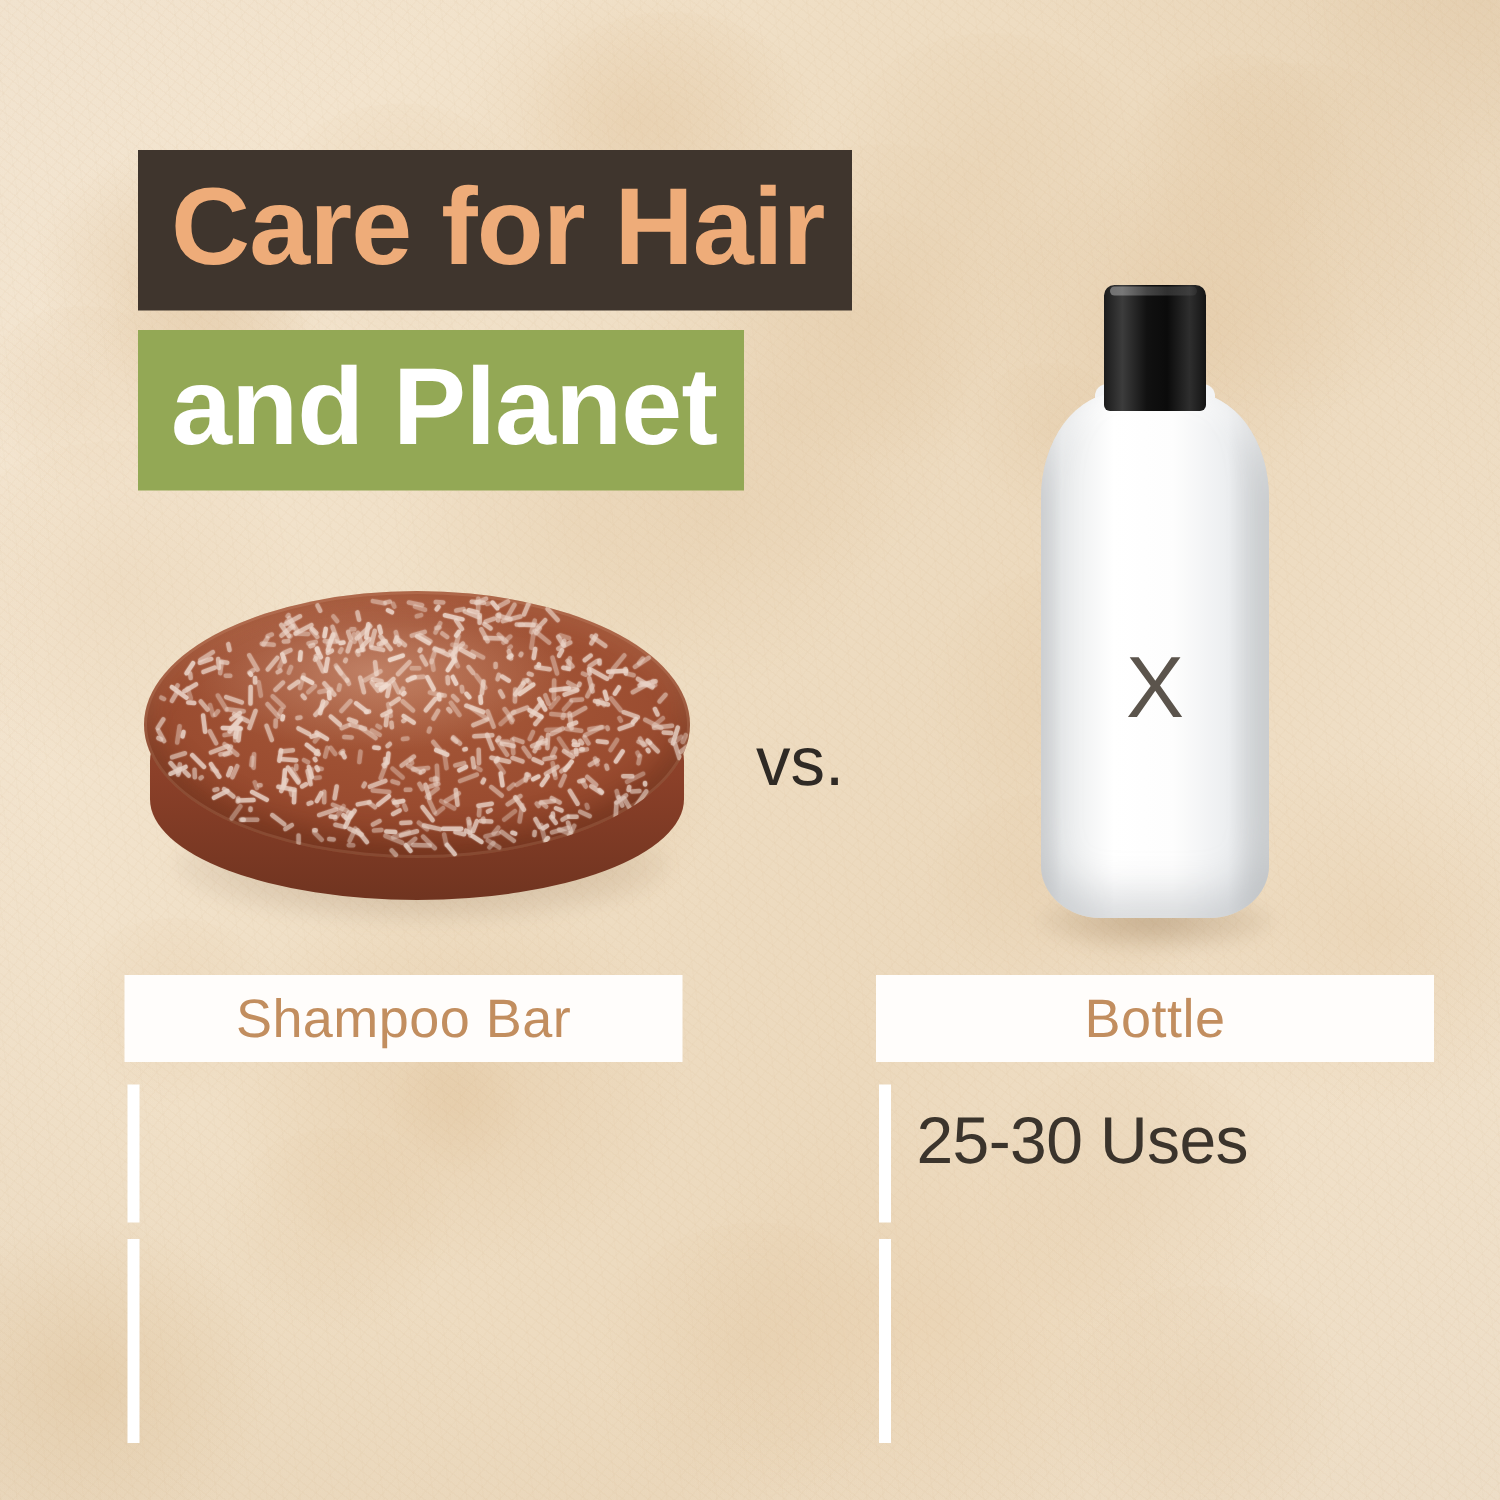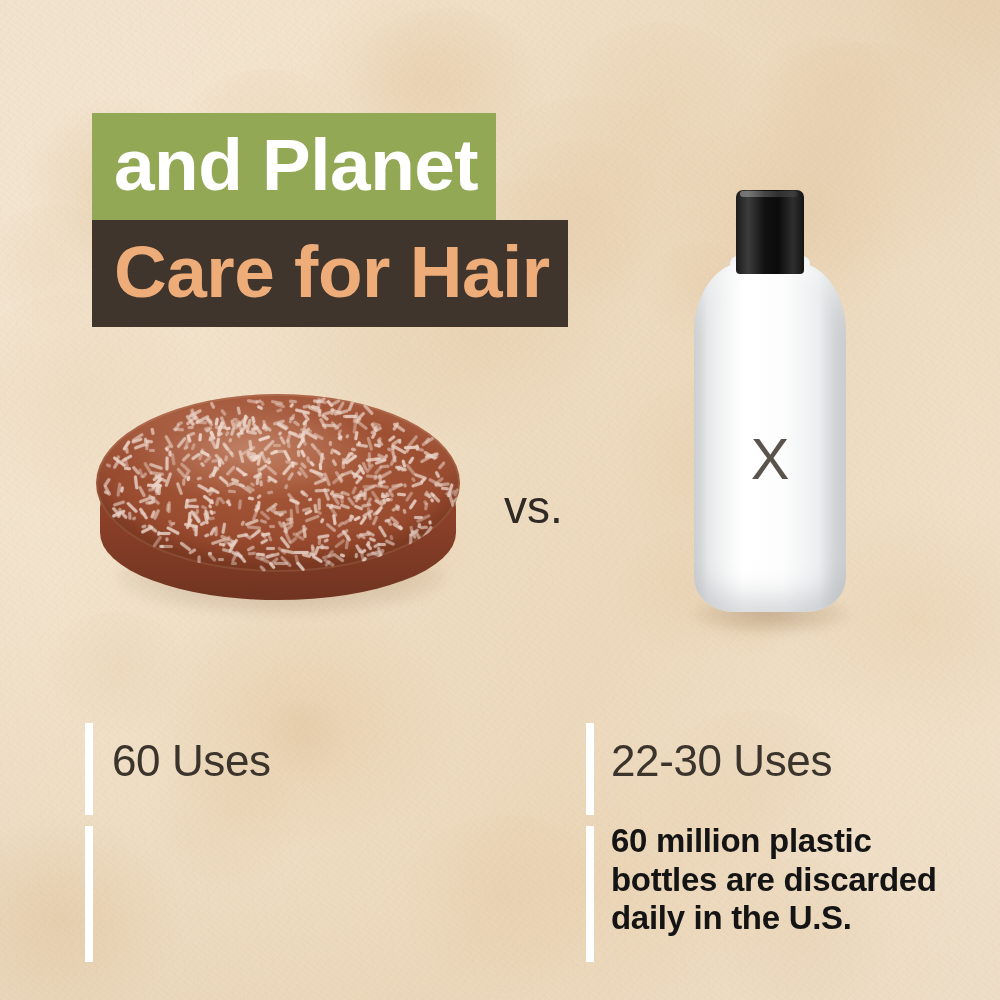--- a/index.html
+++ b/index.html
@@ -183,22 +183,22 @@
       <i style="width: 159.86px; height: 135.881px; left: 61.2473px; top: 188.473px;"></i>
       <i style="width: 271.978px; height: 231.181px; left: 726.463px; top: 42.4792px;"></i>
       <i style="width: 241.095px; height: 204.93px; left: 357.947px; top: 249.165px;"></i>
       <i style="width: 143.642px; height: 122.096px; left: -16.8956px; top: 204.124px;"></i>
       <i style="width: 159.043px; height: 135.186px; left: 64.325px; top: 156.565px;"></i>
       <i style="width: 189.305px; height: 160.909px; left: 171.725px; top: 69.4223px;"></i>
     </div>
   <div class="bg-vig"></div>
 
   <div class="title-block">
+    <div class="title-bar title-dark">Care for Hair</div>
     <div class="title-bar title-green">and Planet</div>
-    <div class="title-bar title-dark">Care for Hair</div>
   </div>
 
   <div class="bar-wrap">
     <div class="bar-shadow"></div>
     <div class="bar-side"></div>
     <div class="bar-top">
       <div class="flecks" id="flecks">
           <b style="width: 4.50732px; left: 87.564px; top: 52.4858px; opacity: 0.68; transform: rotate(151.813deg);"></b>
           <b style="width: 11.1017px; left: 148.942px; top: 50.2222px; opacity: 0.72; transform: rotate(83.024deg);"></b>
           <b style="width: 13.2248px; left: 35.1824px; top: 42.3741px; opacity: 0.7; transform: rotate(147.228deg);"></b>
@@ -827,24 +827,28 @@
   <div class="bottle-wrap">
     <div class="bottle-shadow"></div>
     <div class="bottle-neck"></div>
     <div class="bottle-body"></div>
     <div class="bottle-cap"></div>
     <div class="bottle-x">X</div>
   </div>
 
   <div class="vs">vs.</div>
 
+  <div class="label-box" style="left:83px;top:650px;width:372px;">
+    <span>Shampoo Bar</span>
+  </div>
   <div class="rule" style="left:85px;top:723px;height:92px;"></div>
   <div class="rule" style="left:85px;top:826px;height:136px;"></div>
 
-  <div class="col-line1" style="left:112px;top:736px;">60 Uses</div>
-
+
+  <div class="label-box" style="left:584px;top:650px;width:372px;">
+    <span>Bottle</span>
+  </div>
   <div class="rule" style="left:586px;top:723px;height:92px;"></div>
   <div class="rule" style="left:586px;top:826px;height:136px;"></div>
 
-  <div class="col-line1" style="left:611px;top:736px;">22-30 Uses</div>
-  <div class="col-para" style="left:611px;top:822px;width:348px;">60 million plastic bottles are discarded daily in the U.S.</div>
+  <div class="col-line1" style="left:611px;top:736px;">25-30 Uses</div>
 
 </div>
 
 </body></html>

